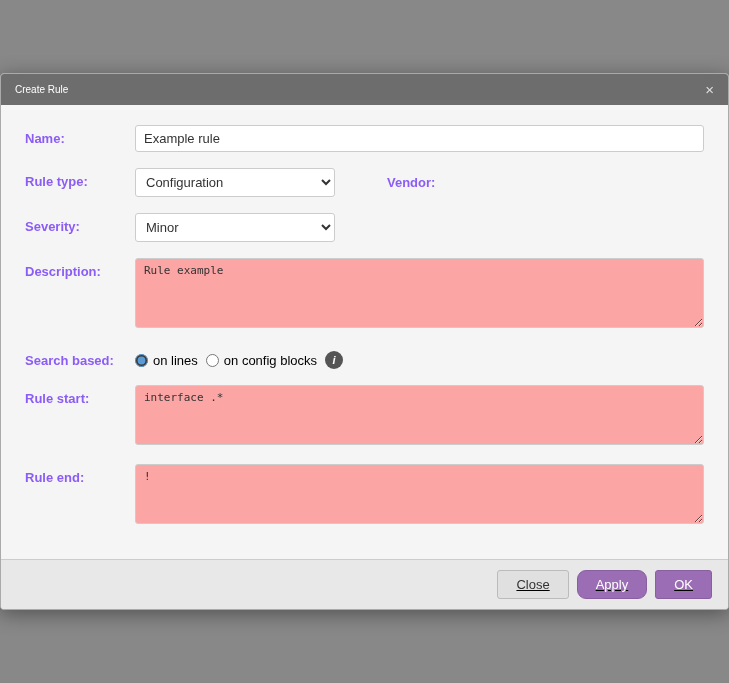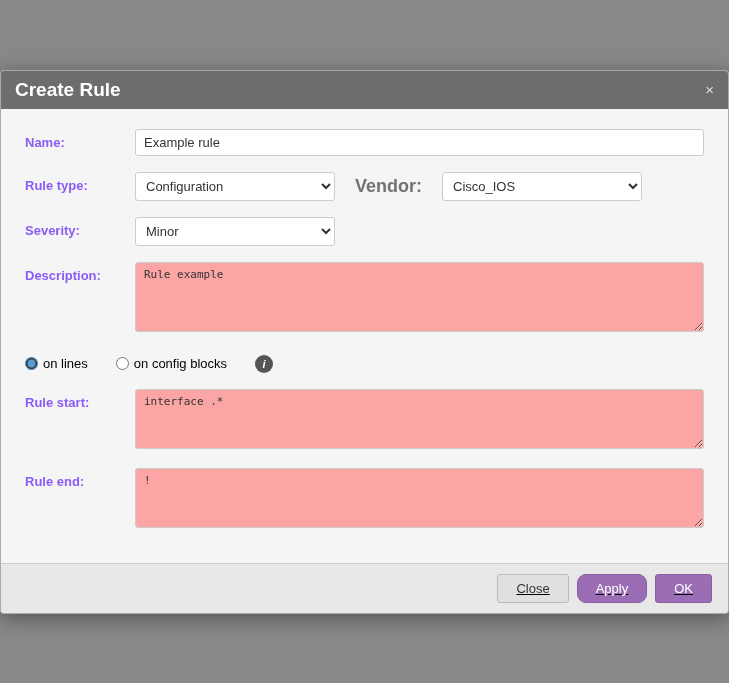--- a/index.html
+++ b/index.html
@@ -22,22 +22,22 @@
     }
     .dialog-header {
       background: #6d6d6d;
       color: #fff;
       padding: 8px 14px;
       display: flex;
       align-items: center;
       justify-content: space-between;
     }
     .dialog-title {
-      font-size: 19px;
-      font-weight: bold;
+      font-size: 10px;
+      font-weight: normal;
     }
     .close-x {
       cursor: pointer;
       font-size: 15px;
       color: #ddd;
       background: none;
       border: none;
       line-height: 1;
     }
     .dialog-body {
@@ -91,22 +91,23 @@
       width: 200px;
     }
     .vendor-row {
       display: flex;
       align-items: center;
       gap: 20px;
       flex: 1;
     }
     .vendor-label {
       font-weight: bold;
-      font-size: 18px;
-      color: #737373;
+      font-size: 13px;
+      color: #8b5cf6;
+      margin-left: 32px;
     }
     textarea {
       width: 100%;
       padding: 5px 8px;
       border: 1px solid #ccc;
       border-radius: 3px;
       font-size: 11px;
       font-family: monospace;
       background: #fca5a5;
       color: #333;
@@ -115,21 +116,21 @@
     }
     .description-textarea {
       height: 70px;
     }
     .rule-textarea {
       height: 60px;
     }
     .radio-group {
       display: flex;
       align-items: center;
-      gap: 28px;
+      gap: 8px;
       padding-top: 4px;
     }
     .radio-option {
       display: flex;
       align-items: center;
       gap: 5px;
       cursor: pointer;
     }
     .radio-option input[type="radio"] {
       accent-color: #5b9bd5;
@@ -204,25 +205,20 @@
 
     <div class="form-row">
       <div class="form-label">Rule type:</div>
       <div class="form-field">
         <div class="vendor-row">
           <select class="select-ruletype">
             <option>Configuration</option>
             <option>Operational</option>
           </select>
           <span class="vendor-label">Vendor:</span>
-          <select class="select-vendor">
-            <option>Cisco_IOS</option>
-            <option>Cisco_NX</option>
-            <option>Juniper</option>
-          </select>
         </div>
       </div>
     </div>
 
     <div class="form-row">
       <div class="form-label">Severity:</div>
       <div class="form-field">
         <select class="select-severity">
           <option>Minor</option>
           <option>Major</option>
@@ -233,20 +229,21 @@
     </div>
 
     <div class="form-row">
       <div class="form-label">Description:</div>
       <div class="form-field">
         <textarea class="description-textarea" style="">Rule example</textarea>
       </div>
     </div>
 
     <div class="form-row">
+      <div class="form-label">Search based:</div>
       <div class="form-field">
         <div class="radio-group">
           <label class="radio-option">
             <input type="radio" name="search_based" checked="" style="">
             <span>on lines</span>
           </label>
           <label class="radio-option">
             <input type="radio" name="search_based" style="">
             <span>on config blocks</span>
           </label>

